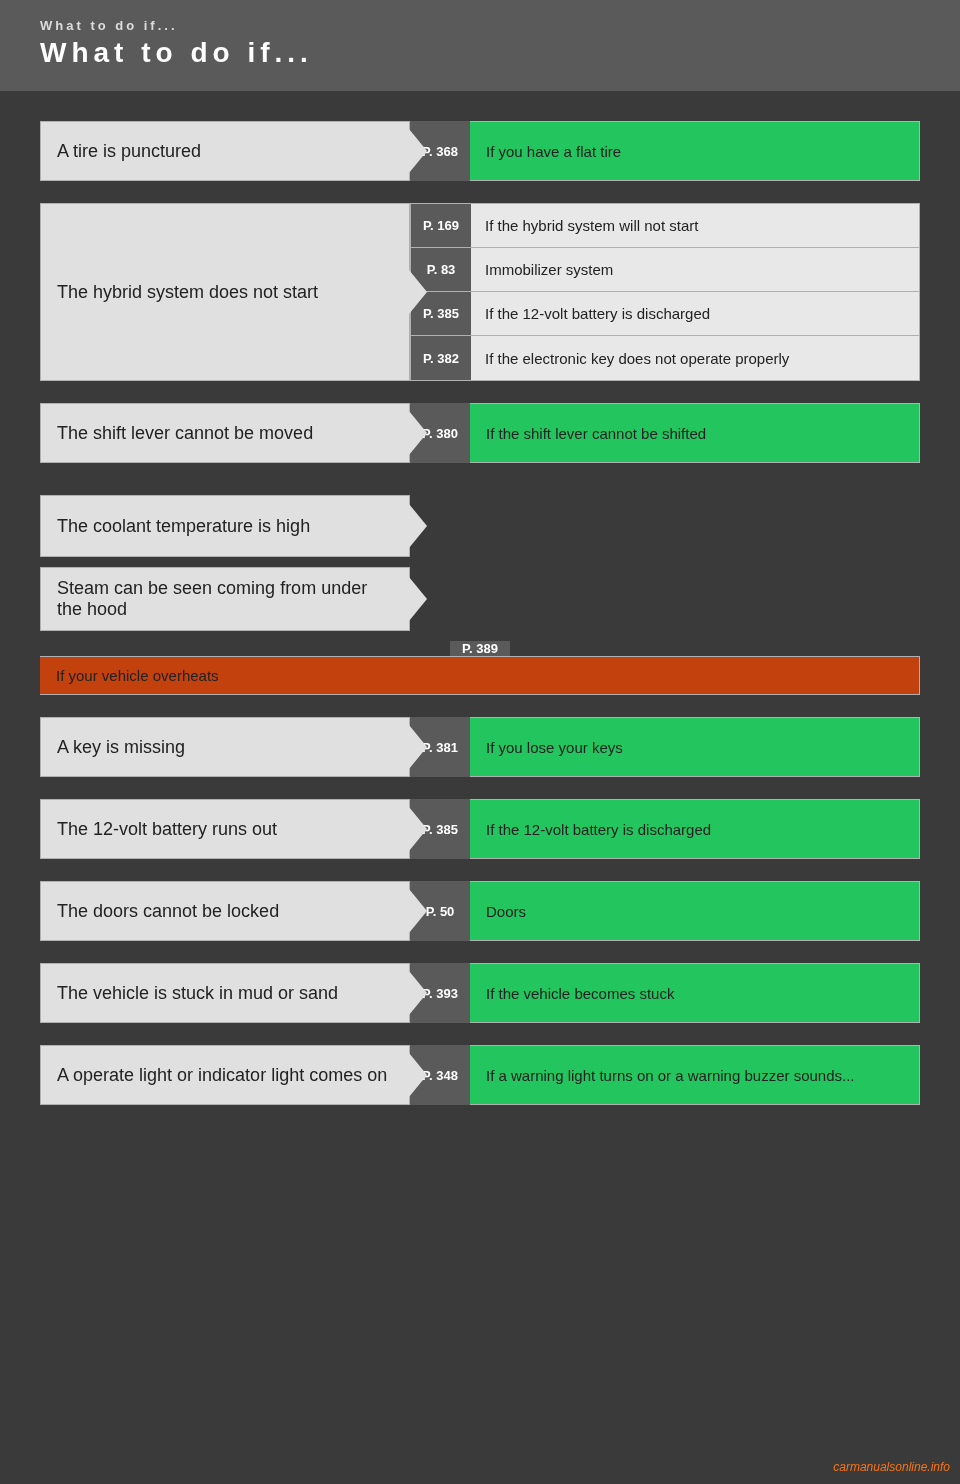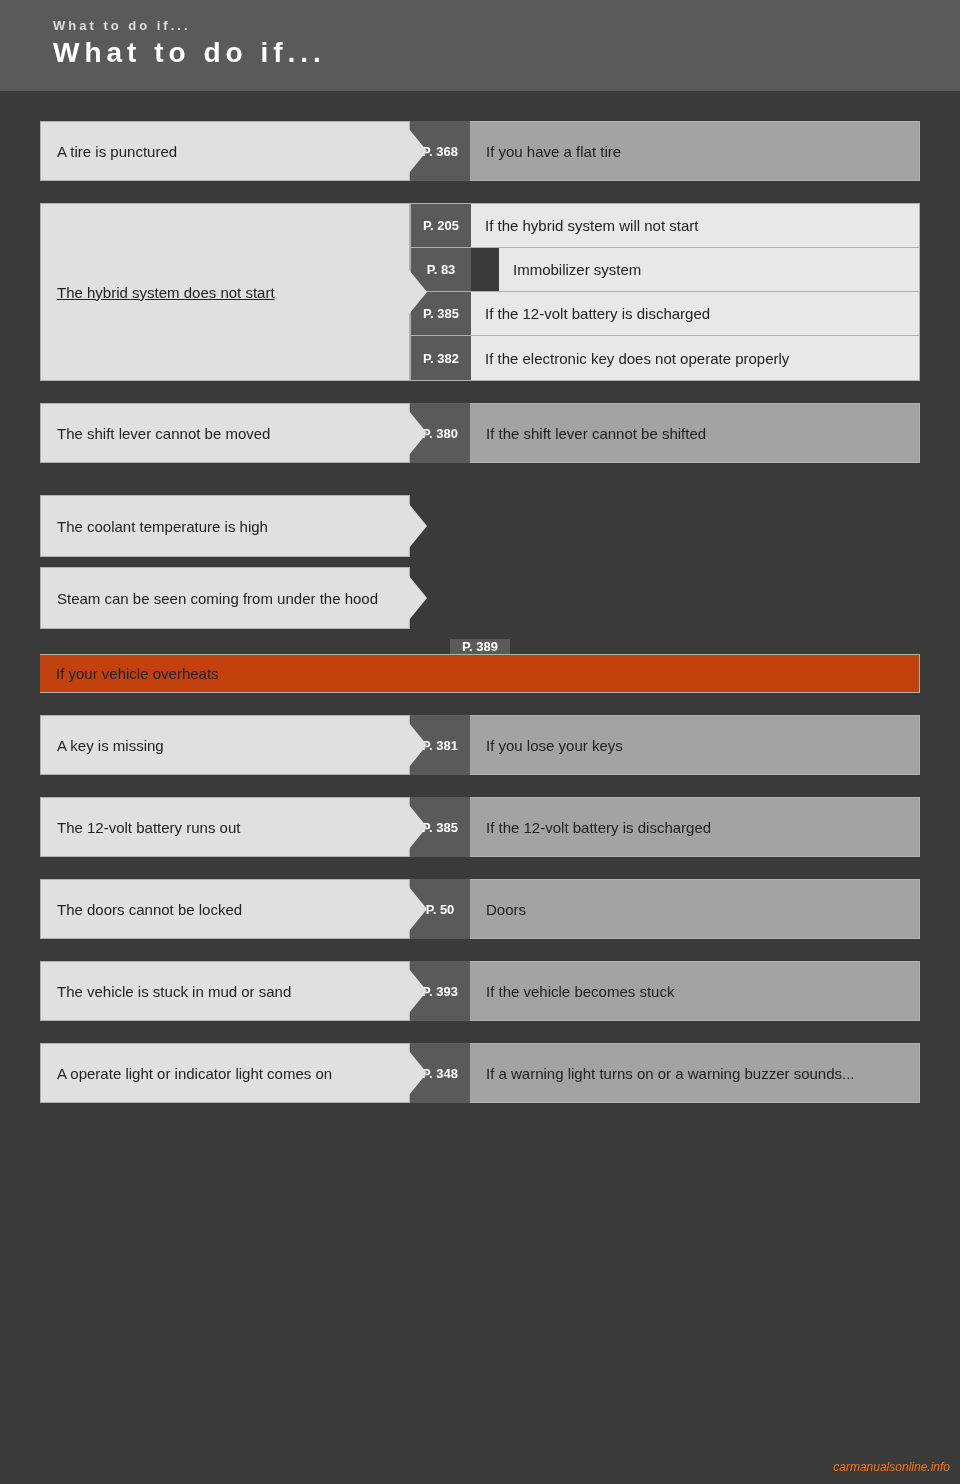--- a/index.html
+++ b/index.html
@@ -7,21 +7,21 @@
       width: 960px;
       min-height: 1484px;
       background-color: #3a3a3a;
       font-family: Arial, sans-serif;
       color: #222;
     }
 
     
     .header {
       background-color: #5a5a5a;
-      padding: 18px 40px 22px 53px;
+      padding: 18px 40px 22px 40px;
     }
     .header-small {
       font-size: 13px;
       font-weight: bold;
       letter-spacing: 3px;
       color: #ddd;
       margin-bottom: 4px;
     }
     .header-large {
       font-size: 28px;
@@ -54,21 +54,21 @@
 
     
     .condition-box {
       background-color: #e0e0e0;
       border: 1.5px solid #b0b0b0;
       display: flex;
       align-items: center;
       padding: 10px 16px;
       width: 370px;
       min-width: 370px;
-      font-size: 15px;
+      font-size: 18px;
       font-weight: normal;
       color: #222;
       position: relative;
     }
 
     
     .condition-box::after {
       content: '';
       position: absolute;
       right: -18px;
@@ -91,21 +91,21 @@
       display: flex;
       align-items: center;
       justify-content: center;
       min-width: 60px;
       padding: 0 8px;
       z-index: 1;
     }
 
     
     .result-box {
-      background-color: #a3a3a3;
+      background-color: #22c55e;
       border: 1.5px solid #b0b0b0;
       border-left: none;
       display: flex;
       align-items: center;
       padding: 10px 16px;
       flex: 1;
       font-size: 15px;
       color: #222;
     }
 
@@ -114,21 +114,20 @@
       display: flex;
       flex-direction: row;
       align-items: stretch;
     }
 
     .multi-left {
       width: 370px;
       min-width: 370px;
       display: flex;
       align-items: flex-start;
-      text-decoration: underline;
     }
 
     .multi-right {
       flex: 1;
       display: flex;
       flex-direction: column;
     }
 
     .multi-right-row {
       display: flex;
@@ -204,26 +203,26 @@
         <div class="result-box">If you have a flat tire</div>
       </div>
     </div>
     <div class="entry-block">
       <div class="multi-block">
         <div class="multi-left">
           <div class="condition-box" style="height: 100%; width: 100%;">The hybrid system does not start</div>
         </div>
         <div class="multi-right" style="border: 1.5px solid rgb(176, 176, 176);">
           <div class="multi-right-row">
-            <div class="page-badge">P. 205</div>
+            <div class="page-badge">P. 169</div>
             <div style="flex: 1 1 0%; background-color: rgb(232, 232, 232); padding: 8px 14px; font-size: 15px; display: flex; align-items: center;">If the hybrid system will not start</div>
           </div>
           <div class="multi-right-row">
             <div class="page-badge">P. 83</div>
-            <div style="flex: 1 1 0%; background-color: rgb(232, 232, 232); padding: 8px 14px; font-size: 15px; display: flex; align-items: center; margin-left: 28px;">Immobilizer system</div>
+            <div style="flex: 1 1 0%; background-color: rgb(232, 232, 232); padding: 8px 14px; font-size: 15px; display: flex; align-items: center;">Immobilizer system</div>
           </div>
           <div class="multi-right-row">
             <div class="page-badge">P. 385</div>
             <div style="flex: 1 1 0%; background-color: rgb(232, 232, 232); padding: 8px 14px; font-size: 15px; display: flex; align-items: center;">If the 12-volt battery is discharged</div>
           </div>
           <div class="multi-right-row">
             <div class="page-badge">P. 382</div>
             <div style="flex: 1 1 0%; background-color: rgb(232, 232, 232); padding: 8px 14px; font-size: 15px; display: flex; align-items: center;">If the electronic key does not operate properly</div>
           </div>
         </div>

